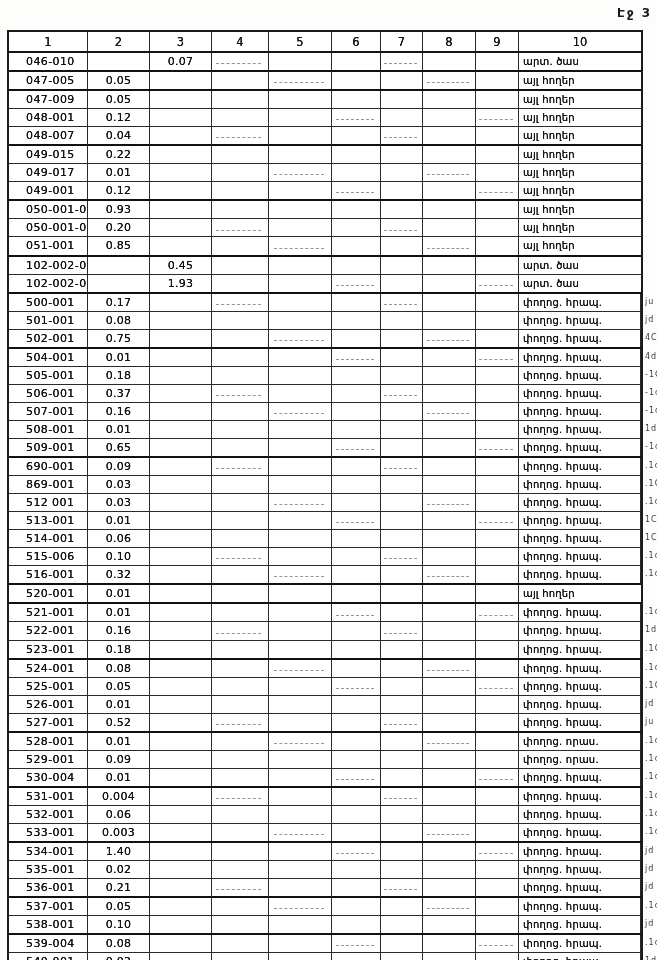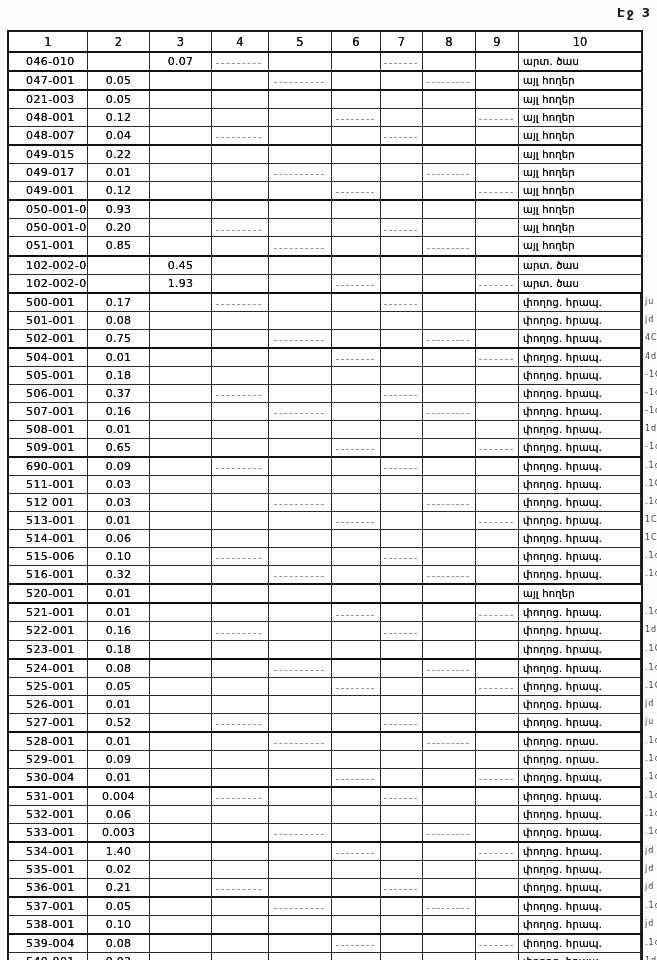--- a/index.html
+++ b/index.html
@@ -93,33 +93,33 @@
           <div class="cell c3">0.07</div>
           <div class="cell dash"></div>
           <div class="cell"></div>
           <div class="cell"></div>
           <div class="cell dash"></div>
           <div class="cell"></div>
           <div class="cell"></div>
           <div class="cell c10">արտ. ծաս</div>
         </div>
         <div class="row hb">
-          <div class="cell c1">047-001</div>
+          <div class="cell c1">047-005</div>
           <div class="cell c2">0.05</div>
           <div class="cell c3"></div>
           <div class="cell"></div>
           <div class="cell dash"></div>
           <div class="cell"></div>
           <div class="cell"></div>
           <div class="cell dash"></div>
           <div class="cell"></div>
           <div class="cell c10">այլ հողեր</div>
         </div>
         <div class="row">
-          <div class="cell c1">021-003</div>
+          <div class="cell c1">047-009</div>
           <div class="cell c2">0.05</div>
           <div class="cell c3"></div>
           <div class="cell"></div>
           <div class="cell"></div>
           <div class="cell"></div>
           <div class="cell"></div>
           <div class="cell"></div>
           <div class="cell"></div>
           <div class="cell c10">այլ հողեր</div>
         </div>
@@ -367,21 +367,21 @@
           <div class="cell dash"></div>
           <div class="cell"></div>
           <div class="cell"></div>
           <div class="cell dash"></div>
           <div class="cell"></div>
           <div class="cell"></div>
           <div class="cell c10">փողոց. հրապ.</div>
           <span class="edge-mark">.1d</span>
         </div>
         <div class="row">
-          <div class="cell c1">511-001</div>
+          <div class="cell c1">869-001</div>
           <div class="cell c2">0.03</div>
           <div class="cell c3"></div>
           <div class="cell"></div>
           <div class="cell"></div>
           <div class="cell"></div>
           <div class="cell"></div>
           <div class="cell"></div>
           <div class="cell"></div>
           <div class="cell c10">փողոց. հրապ.</div>
           <span class="edge-mark">.1C</span>

